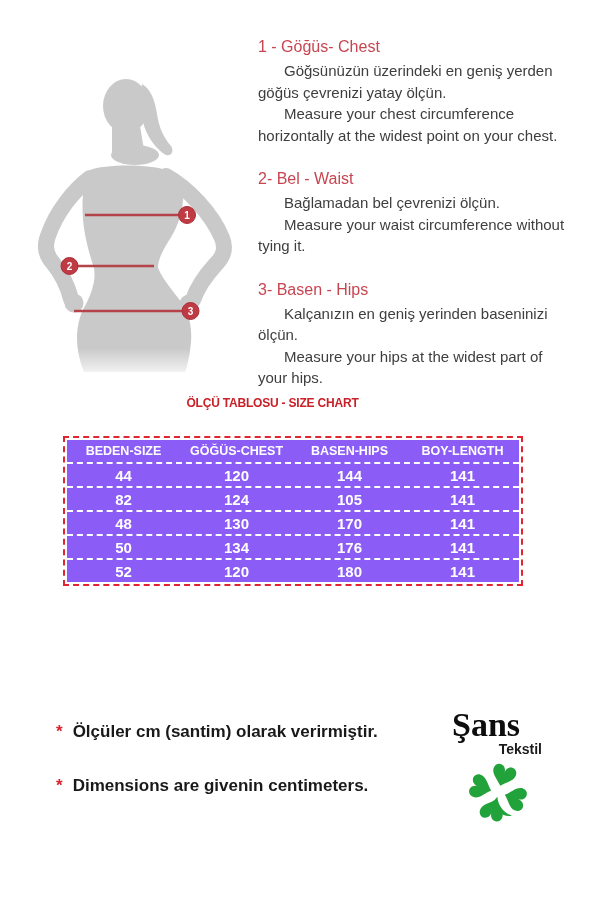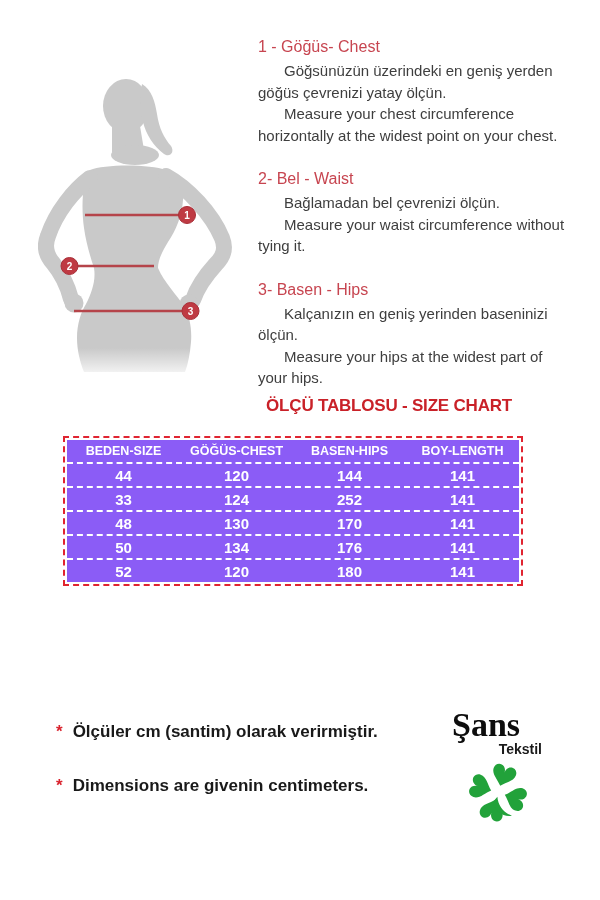--- a/index.html
+++ b/index.html
@@ -17,22 +17,22 @@
   .section{margin:0 0 22px 0;}
   .sec-head{
     font-size:16px;line-height:22px;color:#c74550;font-weight:400;margin:0 0 2px 0;
   }
   .sec-p{
     margin:0;font-size:15px;line-height:21.5px;color:#3e3e3e;text-indent:26px;
   }
 
   
   .chart-title{
-    position:absolute;left:17px;top:396px;width:495px;text-align:right;
-    font-size:17px;font-weight:700;letter-spacing:-0.2px;color:#c92128;
+    position:absolute;left:25px;top:396px;width:495px;text-align:center;
+    font-size:12px;font-weight:700;letter-spacing:-0.2px;color:#c92128;
   }
   .table-wrap{
     position:absolute;left:63px;top:436px;width:460px;box-sizing:border-box;
     border:2px dashed #e02430;padding:2px;background:#ffffff;
   }
   .table-inner{background:#8b5cf6;}
   .t-row{display:flex;align-items:center;height:22px;border-bottom:2px dashed #ffffff;}
   .t-row:last-child{border-bottom:none;}
   .t-cell{flex:1;text-align:center;color:#ffffff;font-weight:700;font-size:15px;}
   .t-head .t-cell{font-size:12.5px;letter-spacing:0;}
@@ -125,23 +125,23 @@
         <div class="t-cell">BASEN-HIPS</div>
         <div class="t-cell">BOY-LENGTH</div>
       </div>
       <div class="t-row">
         <div class="t-cell">44</div>
         <div class="t-cell">120</div>
         <div class="t-cell">144</div>
         <div class="t-cell">141</div>
       </div>
       <div class="t-row">
-        <div class="t-cell">33</div>
+        <div class="t-cell">82</div>
         <div class="t-cell">124</div>
-        <div class="t-cell">252</div>
+        <div class="t-cell">105</div>
         <div class="t-cell">141</div>
       </div>
       <div class="t-row">
         <div class="t-cell">48</div>
         <div class="t-cell">130</div>
         <div class="t-cell">170</div>
         <div class="t-cell">141</div>
       </div>
       <div class="t-row">
         <div class="t-cell">50</div>

